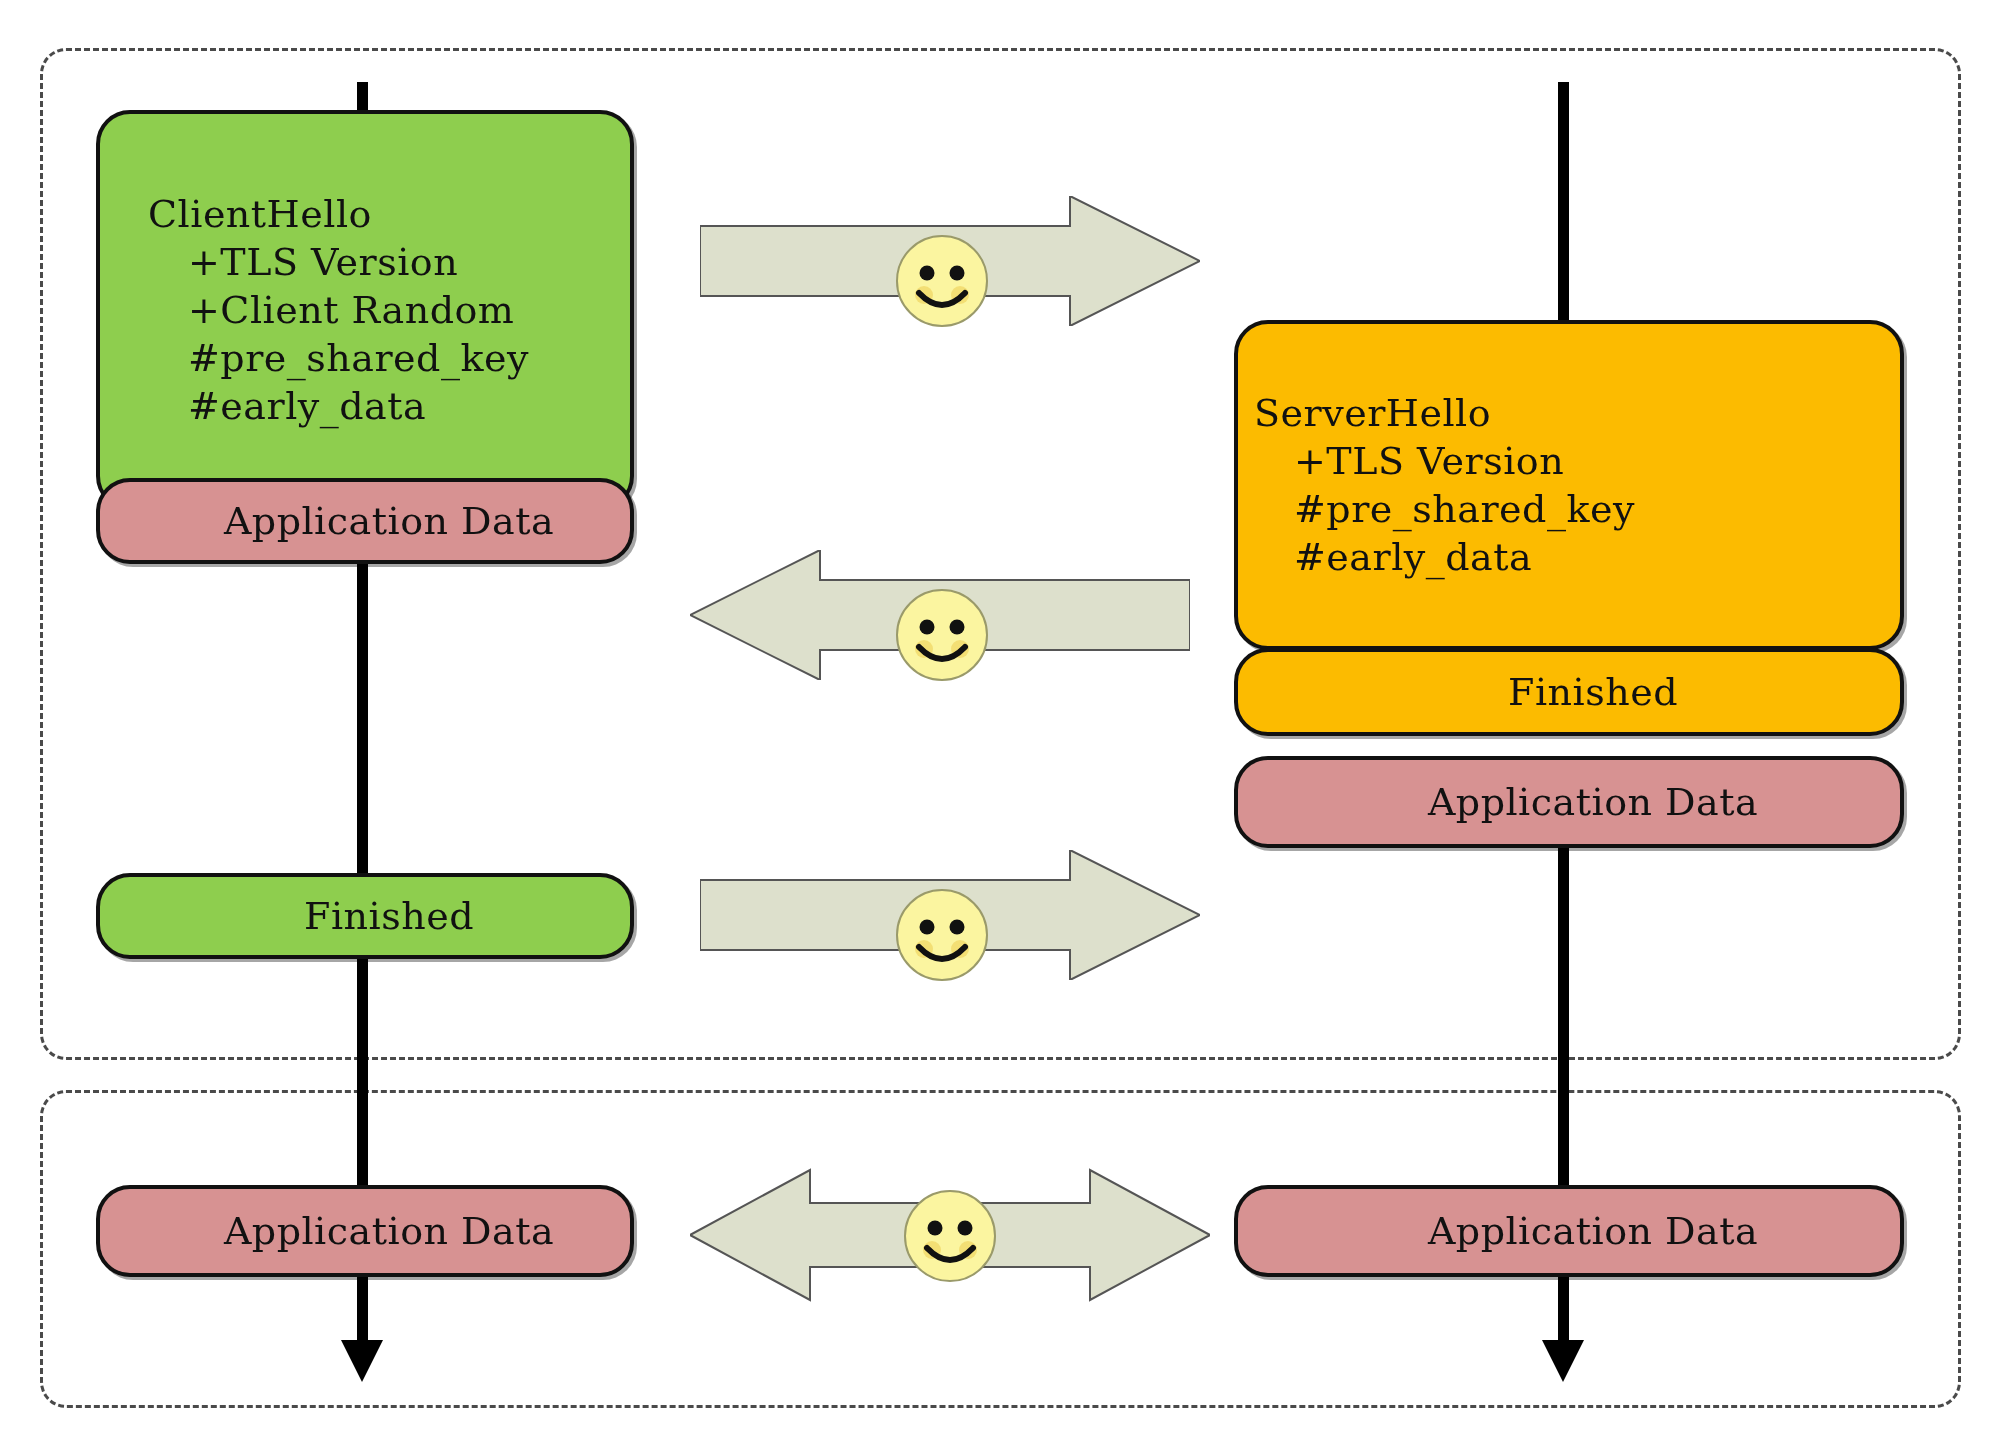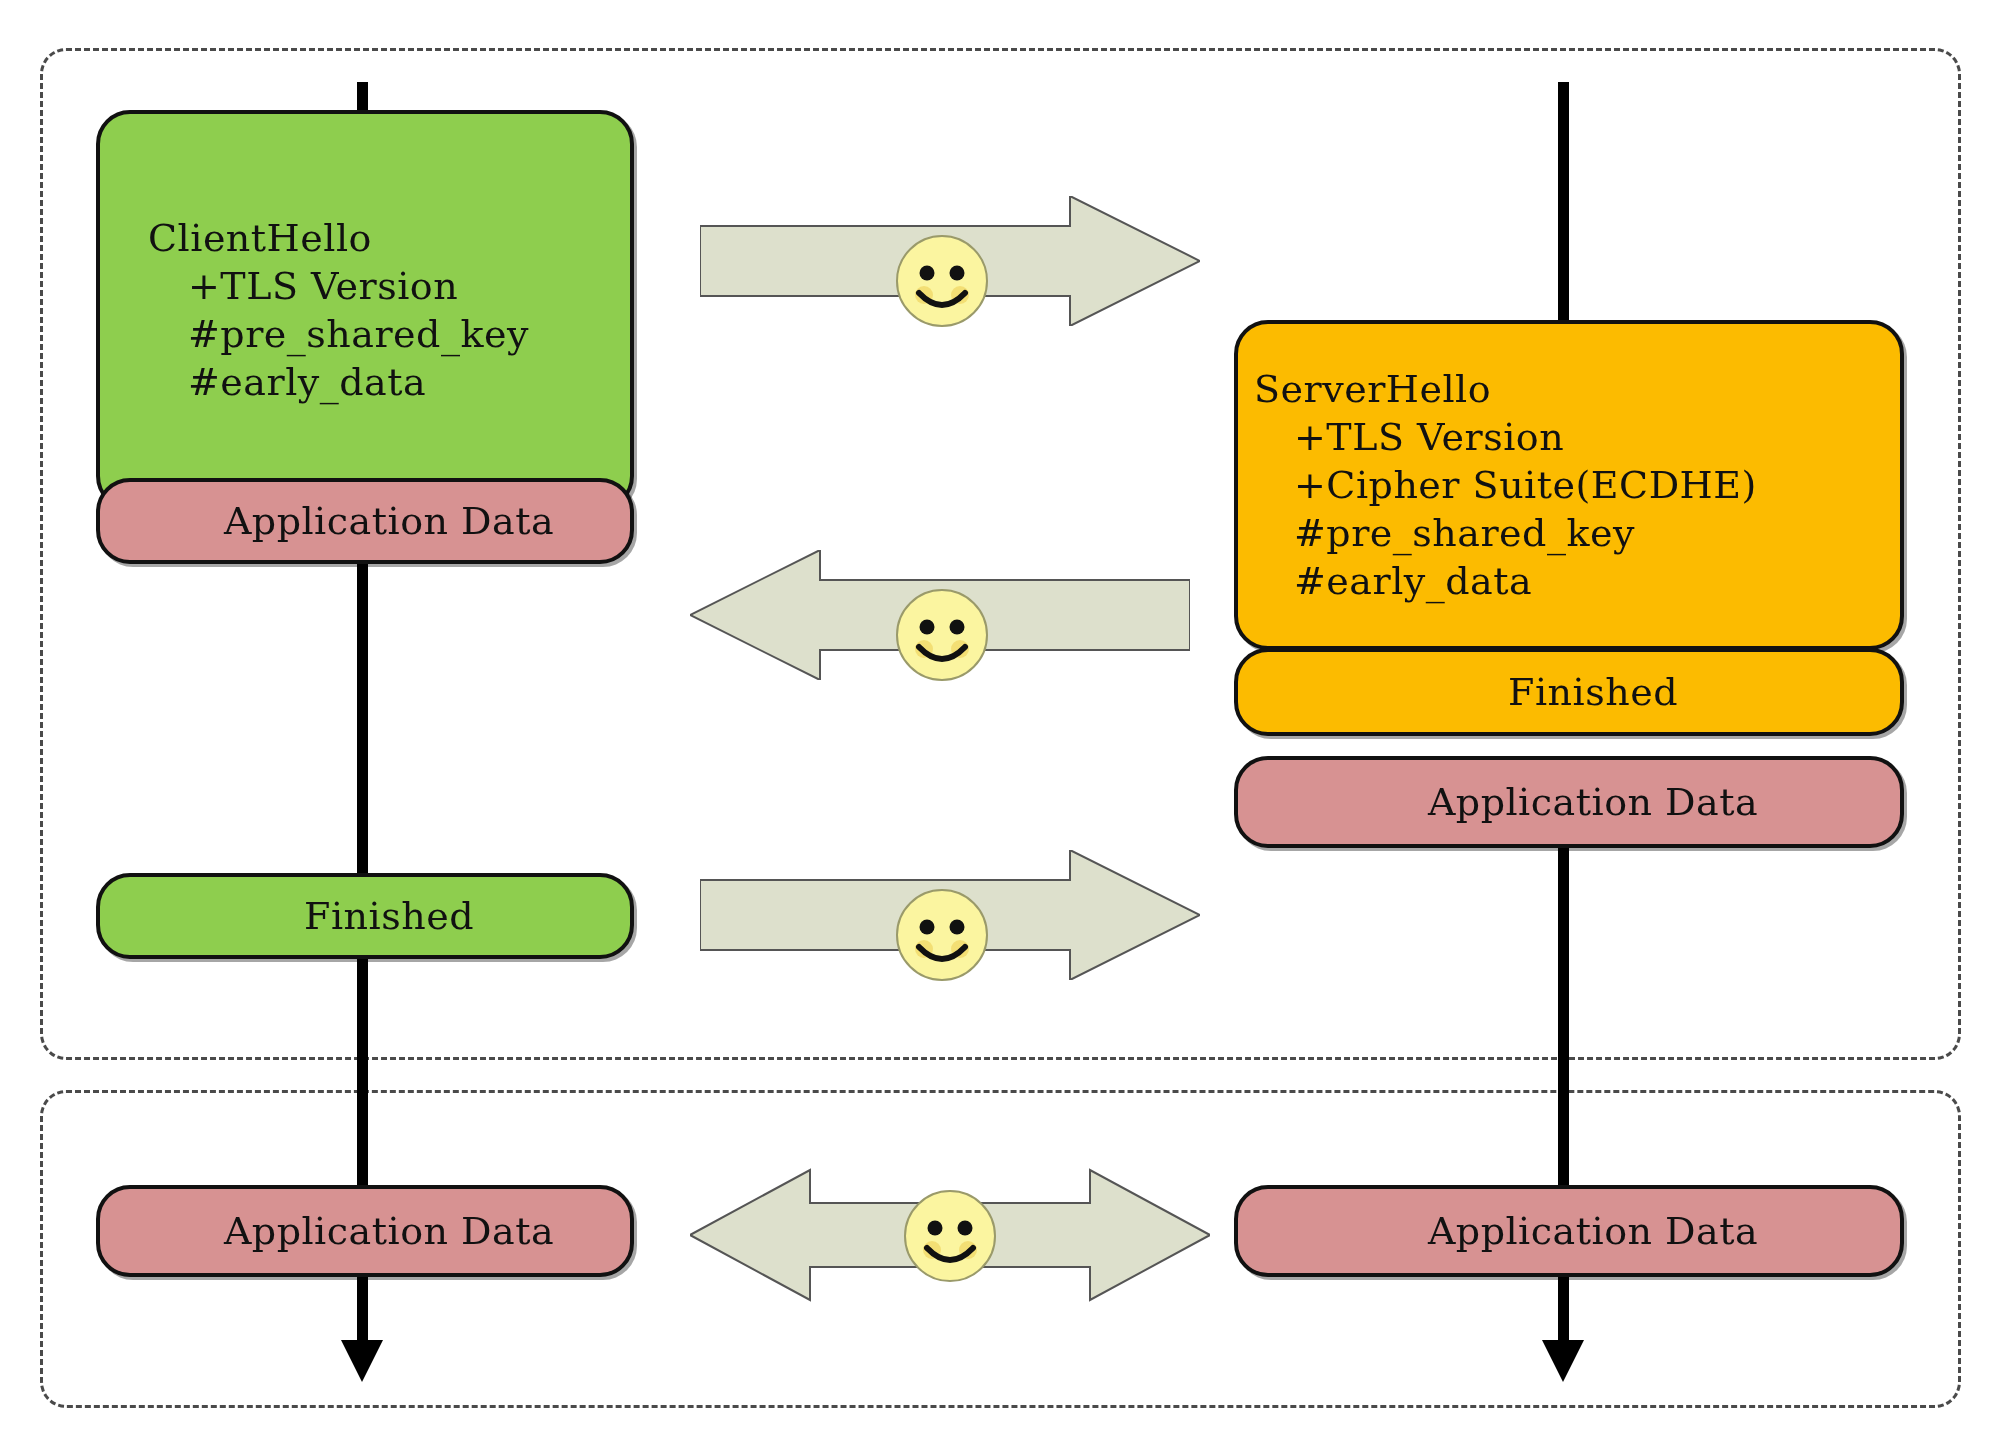--- a/index.html
+++ b/index.html
@@ -69,40 +69,40 @@
   <div class="arrowhead" style="left:341px; top:1340px;"></div>
 
   <div class="lifeline" style="left:1558px; top:82px; height:250px;"></div>
   <div class="lifeline" style="left:1558px; top:848px; height:364px;"></div>
   <div class="lifeline" style="left:1558px; top:1272px; height:80px;"></div>
   <div class="arrowhead" style="left:1542px; top:1340px;"></div>
 
   <div class="box green pad" style="left:96px; top:110px; width:538px; height:400px;">
     <div class="line">ClientHello</div>
     <div class="line" style="padding-left:40px;">+TLS Version</div>
+    <div class="line" style="padding-left:40px;">+Client Random</div>
     <div class="line" style="padding-left:40px;">#pre_shared_key</div>
     <div class="line" style="padding-left:40px;">#early_data</div>
   </div>
 
   <div class="box rose one" style="left:96px; top:478px; width:538px; height:86px;">
     <div class="line">Application Data</div>
   </div>
 
   <div class="box green one" style="left:96px; top:873px; width:538px; height:86px;">
     <div class="line">Finished</div>
   </div>
 
   <div class="box rose one" style="left:96px; top:1185px; width:538px; height:92px;">
     <div class="line">Application Data</div>
   </div>
 
   <div class="box amber pad" style="left:1234px; top:320px; width:670px; height:330px;padding-left:16px;">
     <div class="line">ServerHello</div>
     <div class="line" style="padding-left:40px;">+TLS Version</div>
-    <div class="line" style="padding-left:40px;">+Cipher Suite(ECDHE)</div>
     <div class="line" style="padding-left:40px;">#pre_shared_key</div>
     <div class="line" style="padding-left:40px;">#early_data</div>
   </div>
 
   <div class="box amber one" style="left:1234px; top:648px; width:670px; height:88px;">
     <div class="line">Finished</div>
   </div>
 
   <div class="box rose one" style="left:1234px; top:756px; width:670px; height:92px;">
     <div class="line">Application Data</div>

